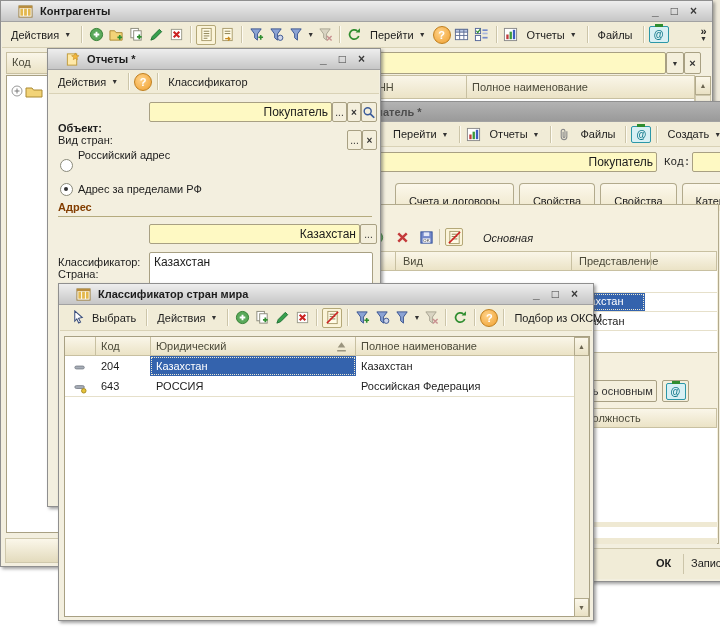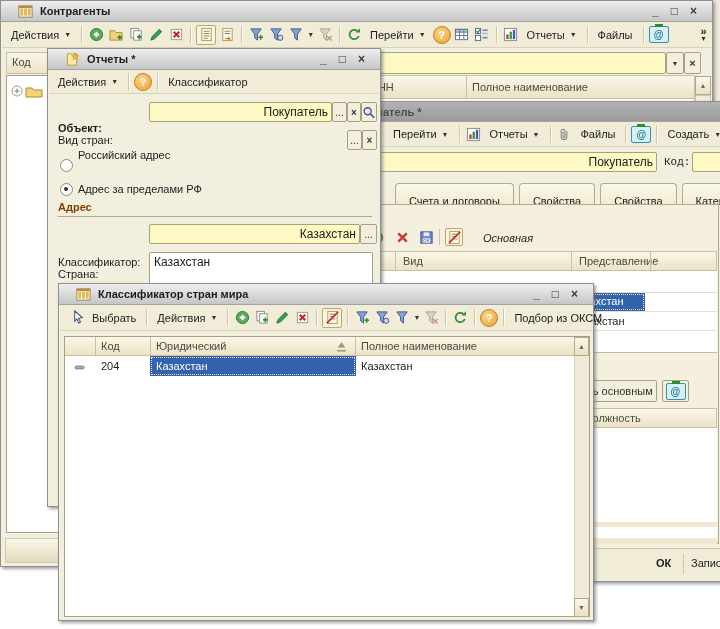--- a/index.html
+++ b/index.html
@@ -543,20 +543,32 @@
     <span class="ic abs" style="left:6px;top:2px;">
         <svg viewBox="0 0 16 16">
           <rect x="2" y="6.5" width="10" height="3" rx="1.5" fill="#a8aeb8" stroke="#7d838d"></rect>
         </svg>
       </span>
     <span class="lbl" style="left:36px;top:4px;">204</span>
     <div class="abs selcell" style="left:85px;top:0;width:206px;height:20px;padding:4px 6px;"><span>Казахстан</span></div>
     <span class="lbl" style="left:296px;top:4px;">Казахстан</span>
   </div>
 
+  <div class="abs" style="left:6px;top:92px;width:509px;height:20px;">
+    <span class="ic abs" style="left:6px;top:2px;">
+        <svg viewBox="0 0 16 16">
+          <rect x="2" y="6" width="10" height="3" rx="1.5" fill="#a8aeb8" stroke="#7d838d"></rect>
+          <circle cx="11.5" cy="11.5" r="2.4" fill="#e7c43b" stroke="#a5881c"></circle>
+        </svg>
+      </span>
+    <span class="lbl" style="left:36px;top:4px;">643</span>
+    <span class="lbl" style="left:91px;top:4px;">РОССИЯ</span>
+    <span class="lbl" style="left:296px;top:4px;">Российская Федерация</span>
+    <div class="abs" style="left:0;top:20px;width:509px;height:1px;background:#e6e0ca;"></div>
+  </div>
 
   <div class="scrollbtn" style="left:515px;top:53px;width:15px;height:19px;">
     <span>▲</span>
     </div>
   <div class="abs" style="left:515px;top:72px;width:15px;height:242px;background:#f0ebd8;border-left:1px solid #d8d2b8;"></div>
   <div class="scrollbtn" style="left:515px;top:314px;width:15px;height:19px;">
     <span>▼</span>
     </div>
 </div>
 

